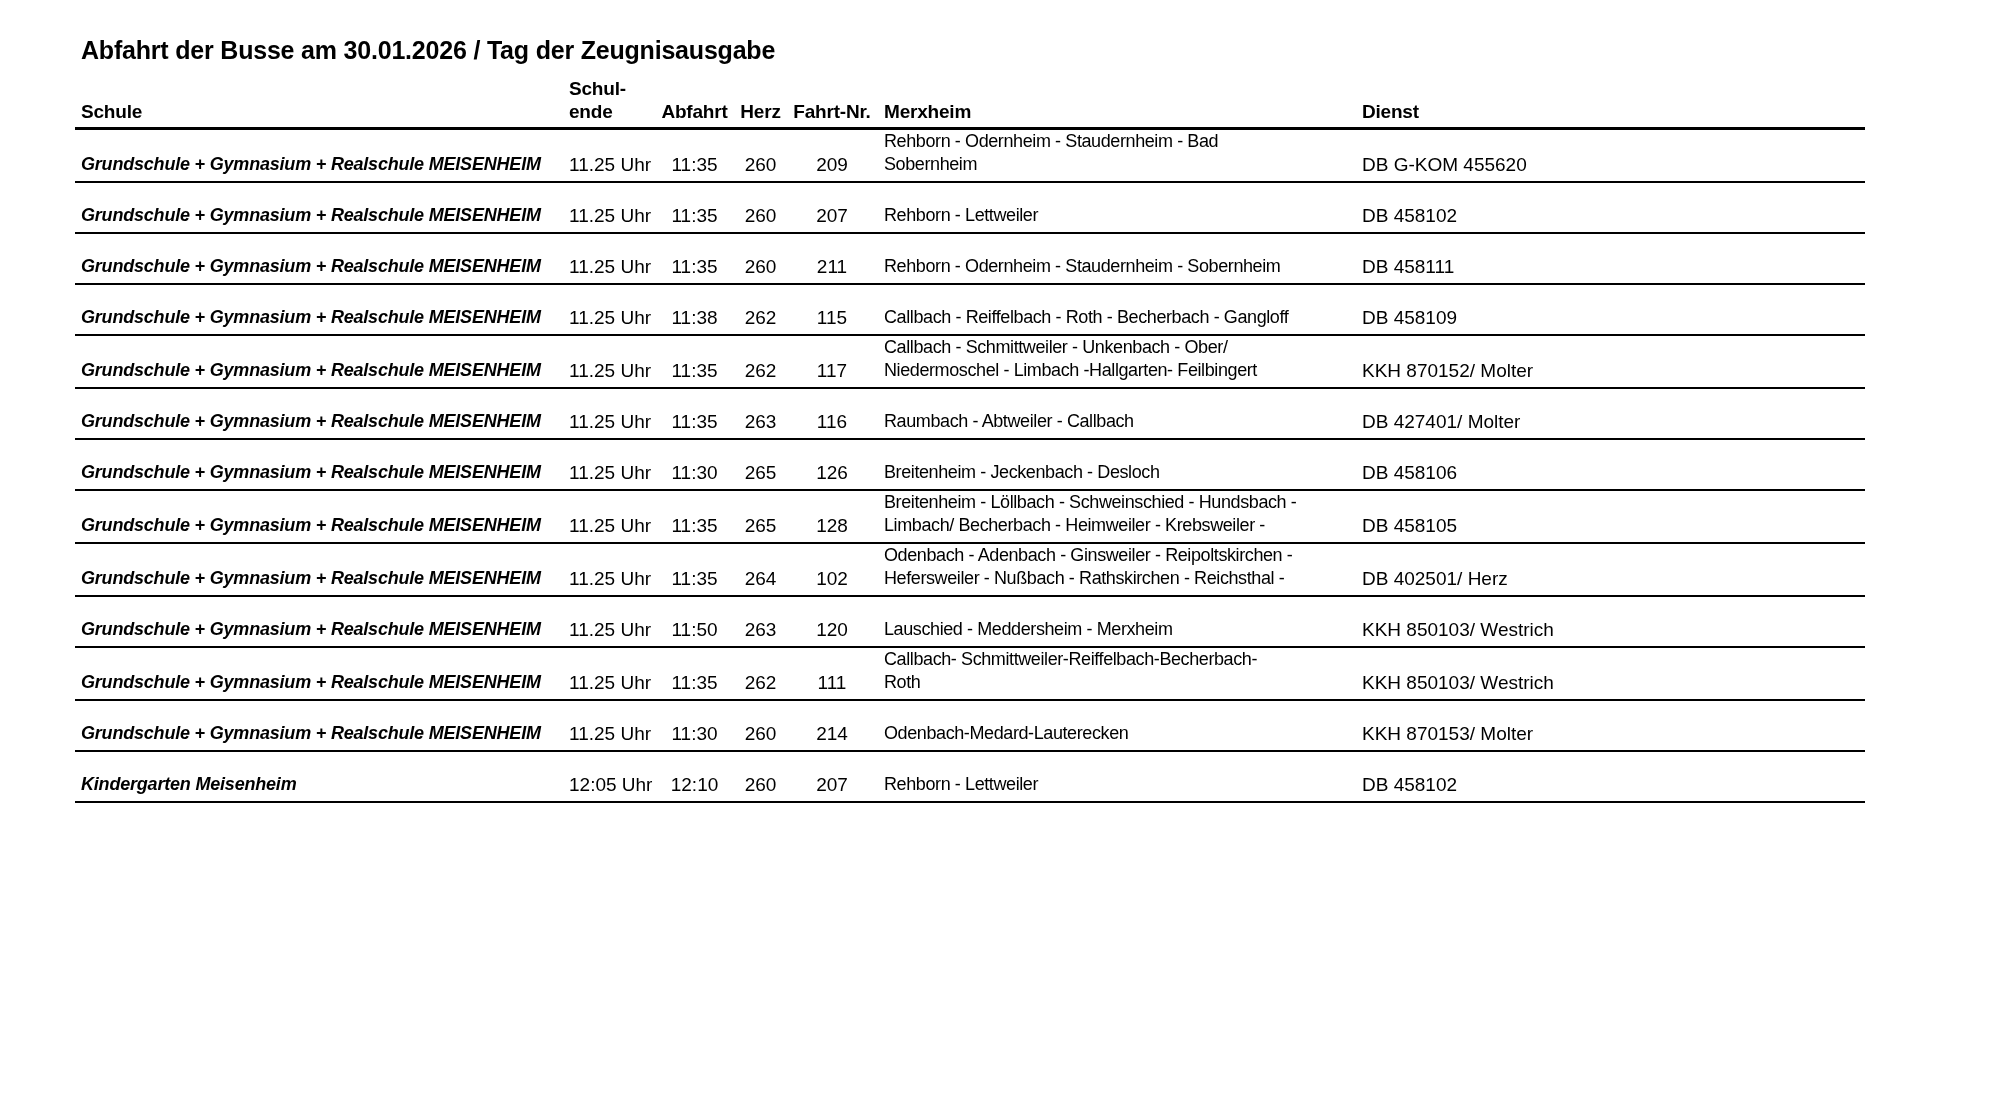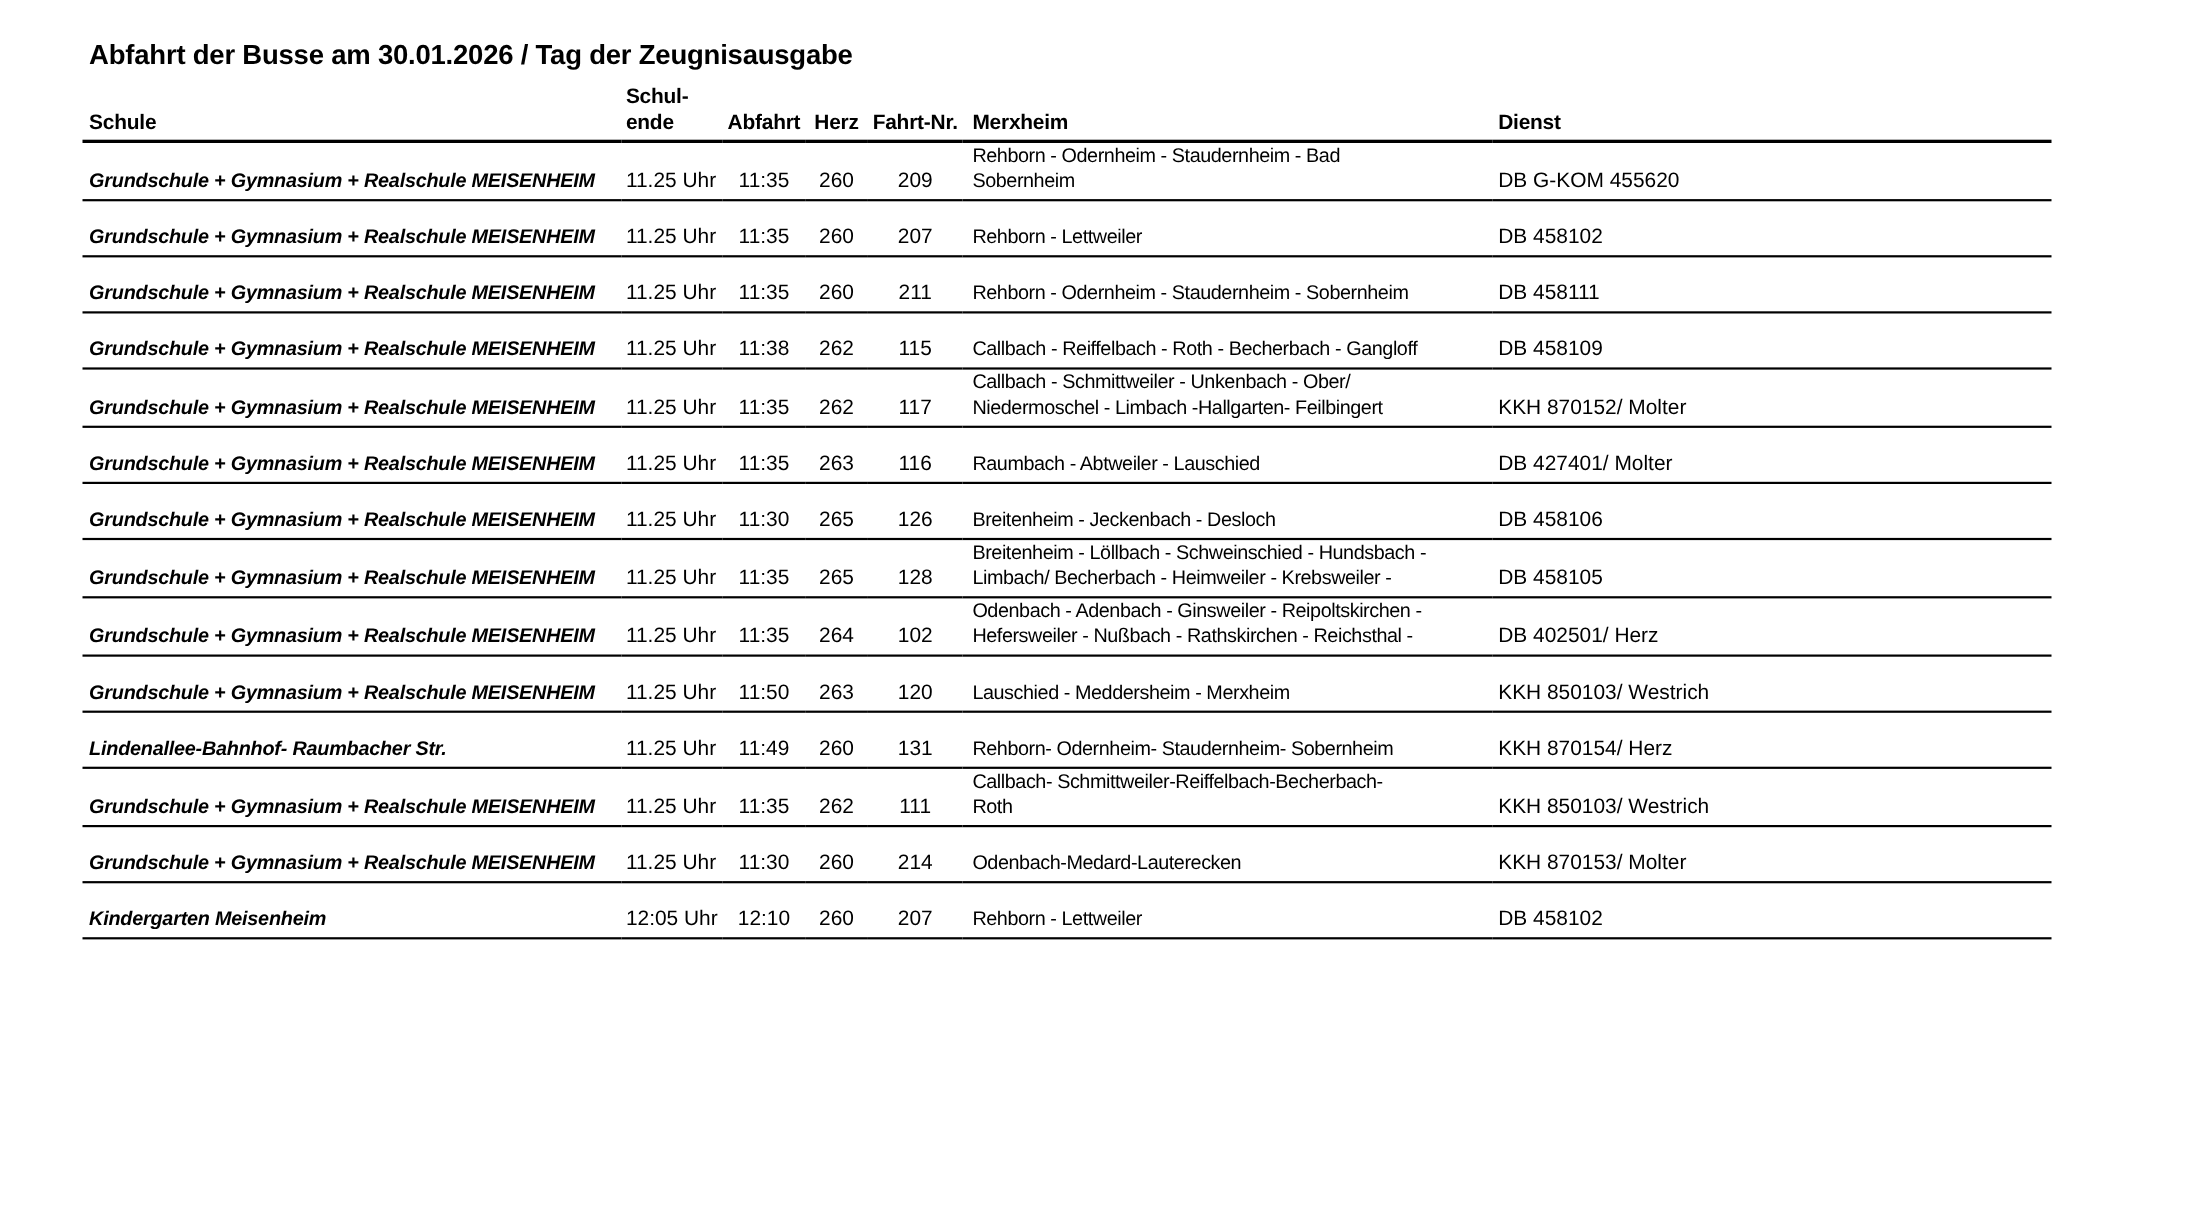--- a/index.html
+++ b/index.html
@@ -134,21 +134,21 @@
           <td class="c-richtung">Callbach - Schmittweiler - Unkenbach - Ober/
 Niedermoschel - Limbach -Hallgarten- Feilbingert</td>
           <td class="c-dienst">KKH 870152/ Molter</td>
         </tr>
         <tr>
           <td class="c-schule">Grundschule + Gymnasium + Realschule MEISENHEIM</td>
           <td class="c-schulende">11.25 Uhr</td>
           <td class="c-abfahrt">11:35</td>
           <td class="c-linie">263</td>
           <td class="c-fahrt">116</td>
-          <td class="c-richtung">Raumbach - Abtweiler - Lauschied</td>
+          <td class="c-richtung">Raumbach - Abtweiler - Callbach</td>
           <td class="c-dienst">DB 427401/ Molter</td>
         </tr>
         <tr>
           <td class="c-schule">Grundschule + Gymnasium + Realschule MEISENHEIM</td>
           <td class="c-schulende">11.25 Uhr</td>
           <td class="c-abfahrt">11:30</td>
           <td class="c-linie">265</td>
           <td class="c-fahrt">126</td>
           <td class="c-richtung">Breitenheim - Jeckenbach - Desloch</td>
           <td class="c-dienst">DB 458106</td>
@@ -176,29 +176,20 @@
         <tr>
           <td class="c-schule">Grundschule + Gymnasium + Realschule MEISENHEIM</td>
           <td class="c-schulende">11.25 Uhr</td>
           <td class="c-abfahrt">11:50</td>
           <td class="c-linie">263</td>
           <td class="c-fahrt">120</td>
           <td class="c-richtung">Lauschied - Meddersheim - Merxheim</td>
           <td class="c-dienst">KKH 850103/ Westrich</td>
         </tr>
         <tr>
-          <td class="c-schule">Lindenallee-Bahnhof- Raumbacher Str.</td>
-          <td class="c-schulende">11.25 Uhr</td>
-          <td class="c-abfahrt">11:49</td>
-          <td class="c-linie">260</td>
-          <td class="c-fahrt">131</td>
-          <td class="c-richtung">Rehborn- Odernheim- Staudernheim- Sobernheim</td>
-          <td class="c-dienst">KKH 870154/ Herz</td>
-        </tr>
-        <tr>
           <td class="c-schule">Grundschule + Gymnasium + Realschule MEISENHEIM</td>
           <td class="c-schulende">11.25 Uhr</td>
           <td class="c-abfahrt">11:35</td>
           <td class="c-linie">262</td>
           <td class="c-fahrt">111</td>
           <td class="c-richtung">Callbach- Schmittweiler-Reiffelbach-Becherbach-
 Roth</td>
           <td class="c-dienst">KKH 850103/ Westrich</td>
         </tr>
         <tr>

